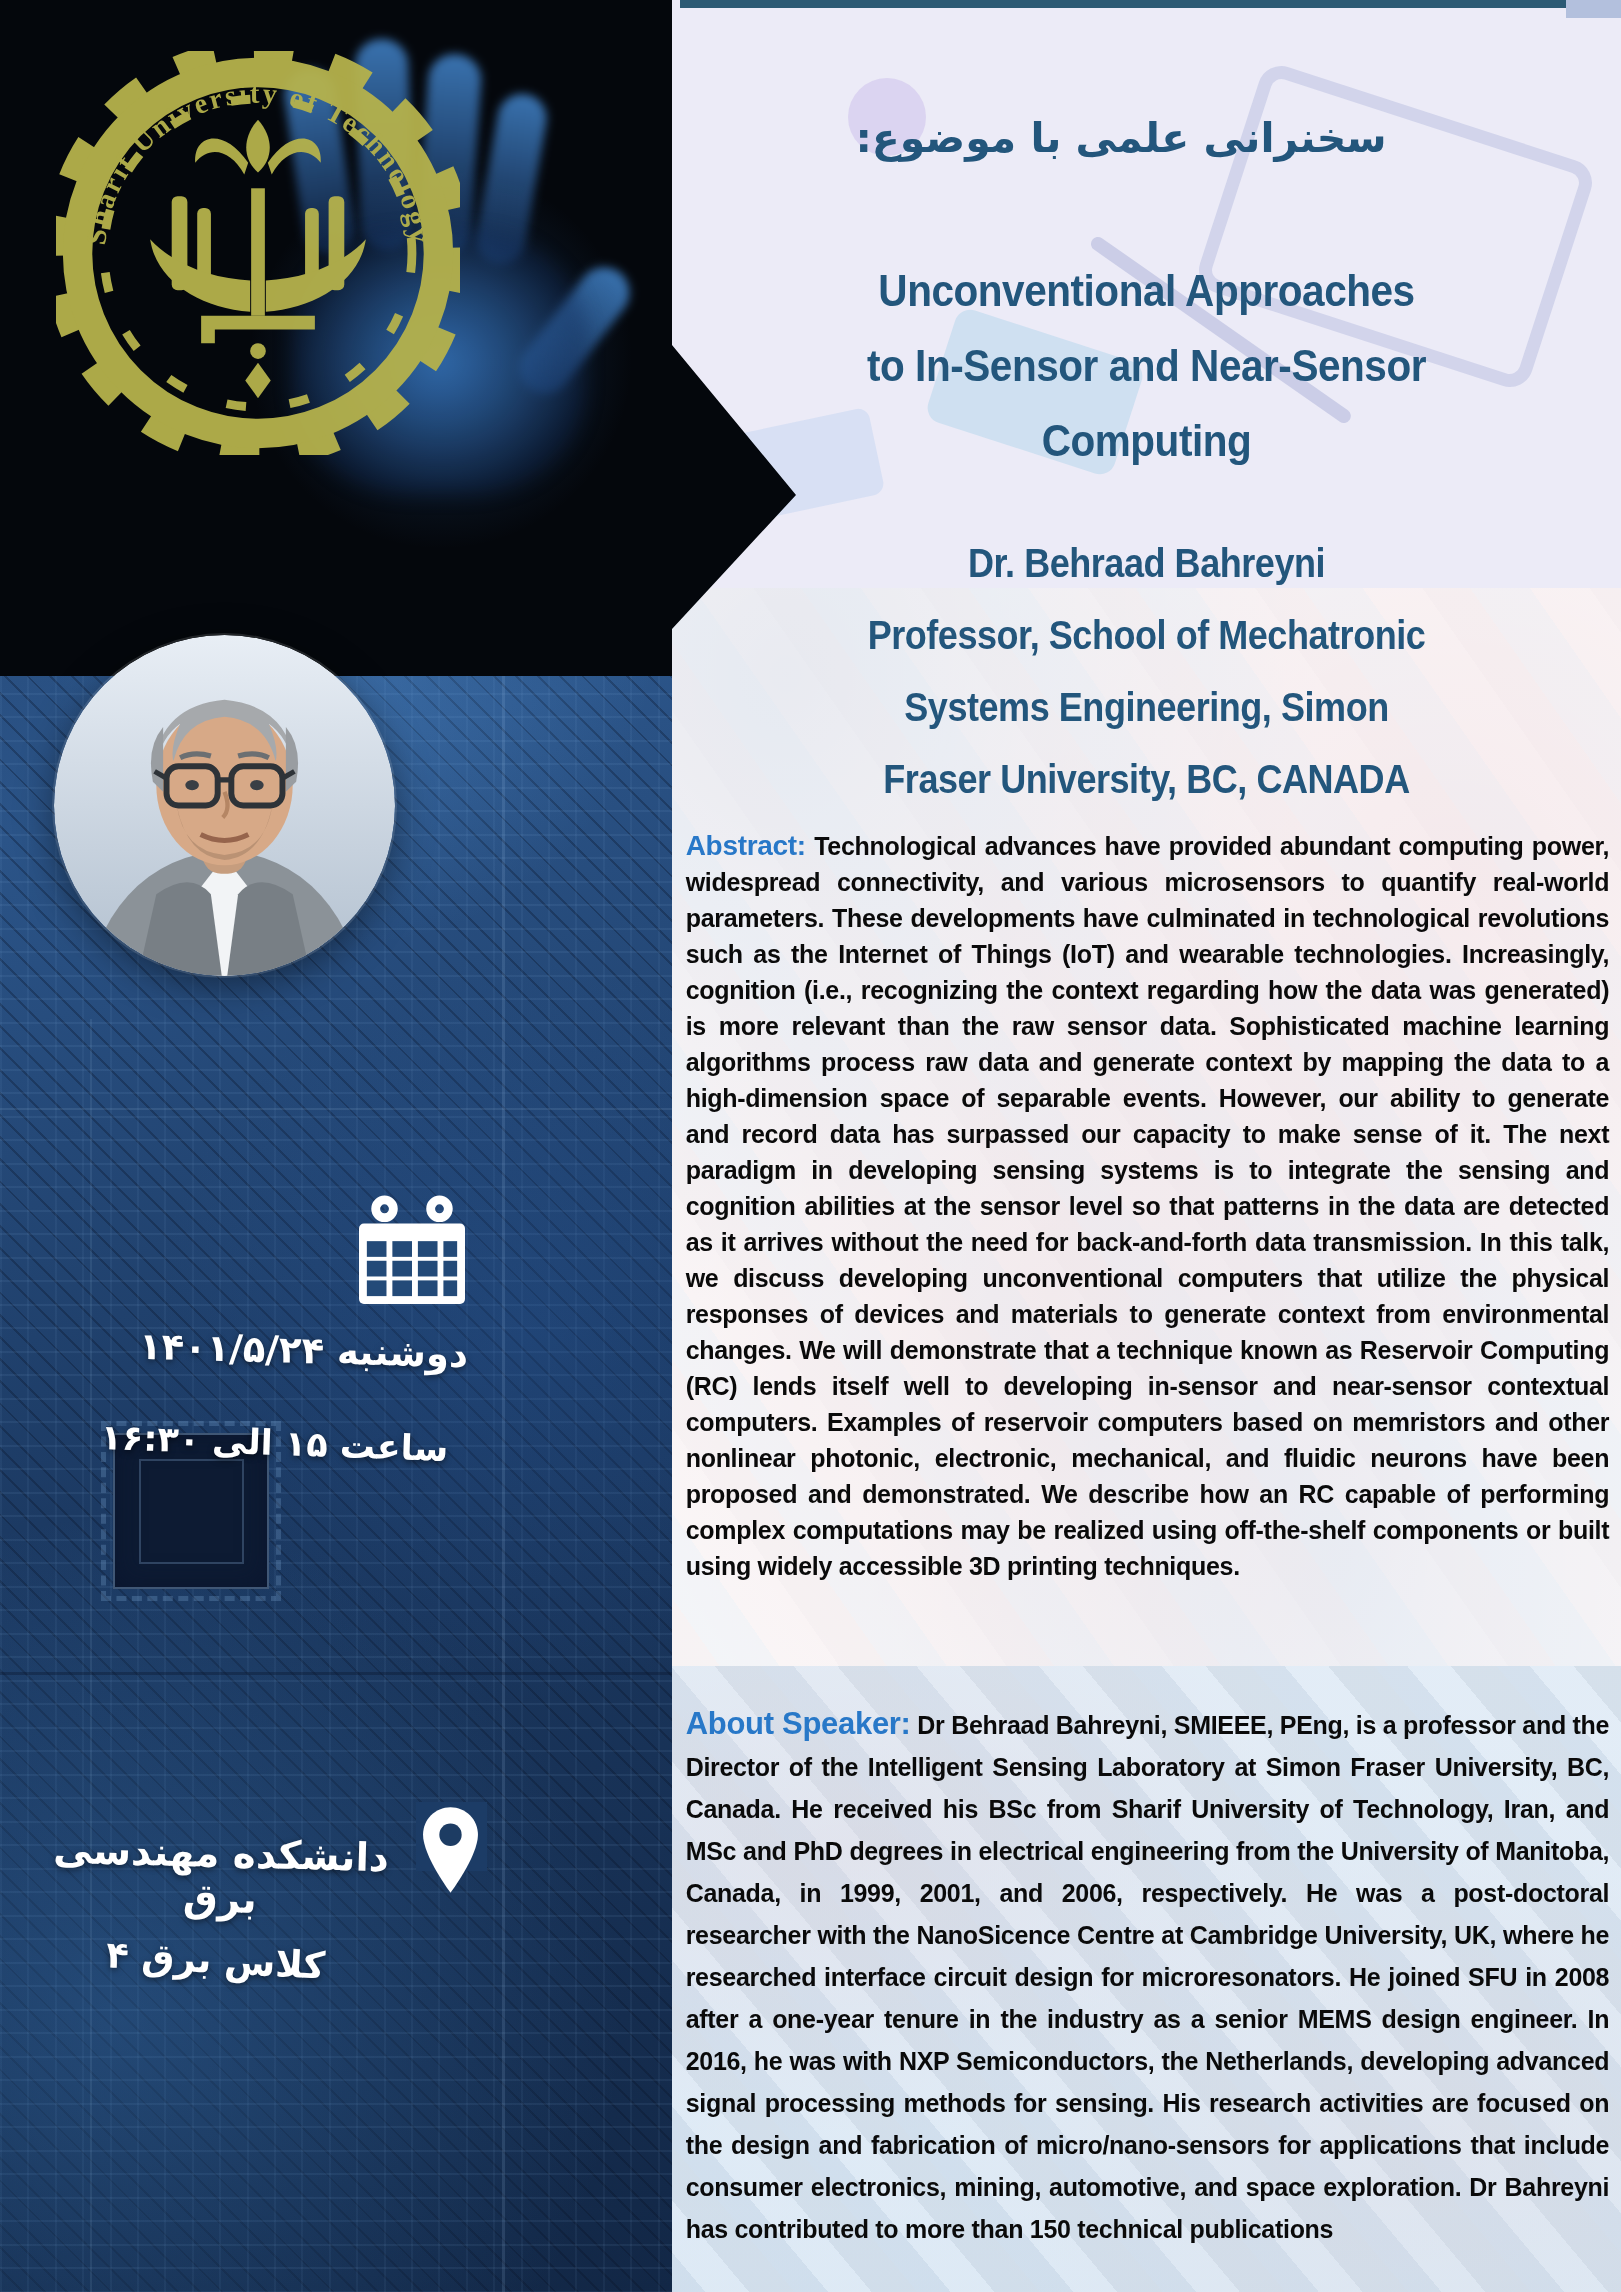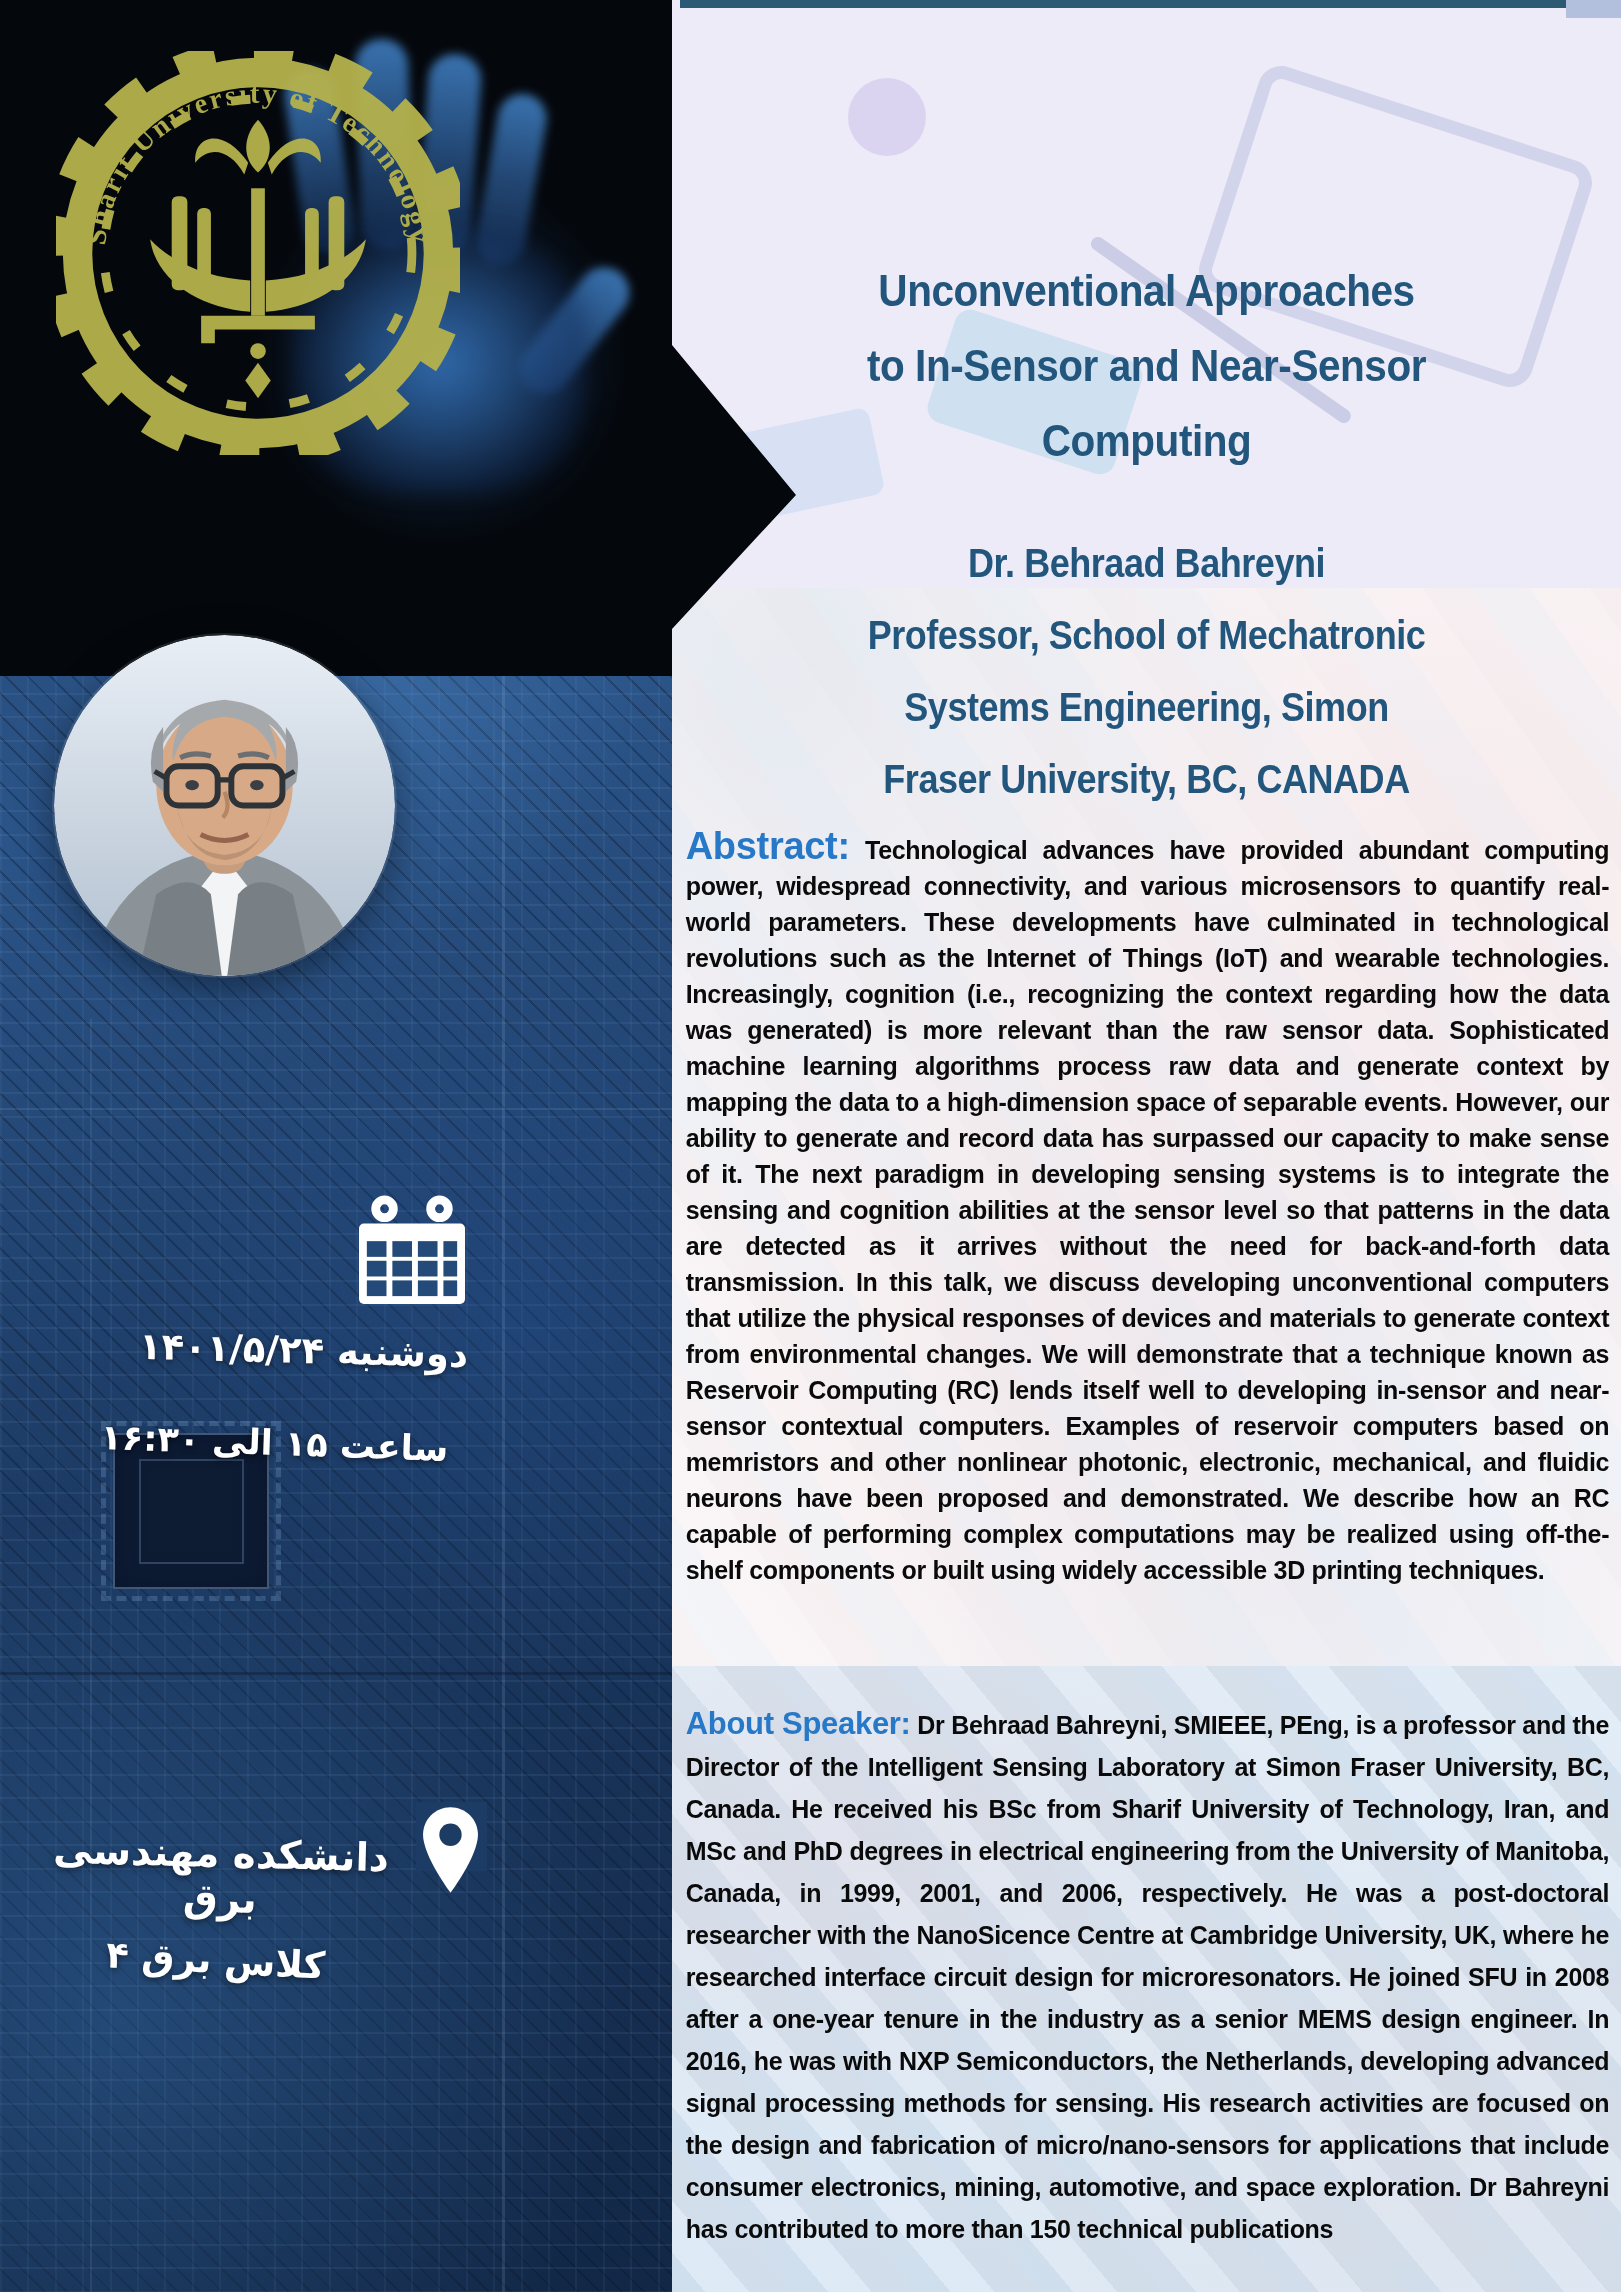--- a/index.html
+++ b/index.html
@@ -79,21 +79,21 @@
     position:absolute;left:0;top:527px;width:100%;text-align:center;
     font-size:40px;line-height:72px;font-weight:bold;color:#23567c;
     transform:scaleX(.9);transform-origin:50% 0;letter-spacing:-0.5px;
   }
   .para{
     position:absolute;left:13.7px;right:11.8px;color:#0a0a0a;
     font-weight:bold;text-align:justify;letter-spacing:-0.3px;
   }
   .para .plabel{color:#2878c8;}
   .para-abstract{top:828px;font-size:25px;line-height:36px;}
-  .para-abstract .plabel{font-size:38px;}
+  .para-abstract .plabel{font-size:28px;}
   .para-about{top:1703px;font-size:25px;line-height:42px;}
   .para-about .plabel{font-size:31px;}
 
   
   .hero{
     position:absolute;left:0;top:0;width:796px;height:676px;background:#04070c;
     clip-path:polygon(0 0,672px 0,672px 345px,796px 495px,672px 629px,672px 676px,0 676px);
   }
   .hero::after{content:"";position:absolute;left:235px;top:147px;width:412px;height:421px;
     background:radial-gradient(circle, rgba(60,130,210,.30), transparent 65%);}
@@ -145,20 +145,21 @@
       <div class="shape s2"></div>
       <div class="shape s3"></div>
       <div class="shape s4"></div>
       <div class="shape s5"></div>
     </div>
     <div class="zoneB"></div>
     <div class="zoneC"></div>
     <div class="topbar"></div>
     <div class="topbar-corner"></div>
 
+    <div class="persian-title fa">سخنرانی علمی با موضوع:</div>
 
     <div class="talk-title">
       <div>Unconventional Approaches</div>
       <div>to In-Sensor and Near-Sensor</div>
       <div>Computing</div>
     </div>
 
     <div class="speaker-block">
       <div>Dr. Behraad Bahreyni</div>
       <div>Professor, School of Mechatronic</div>

